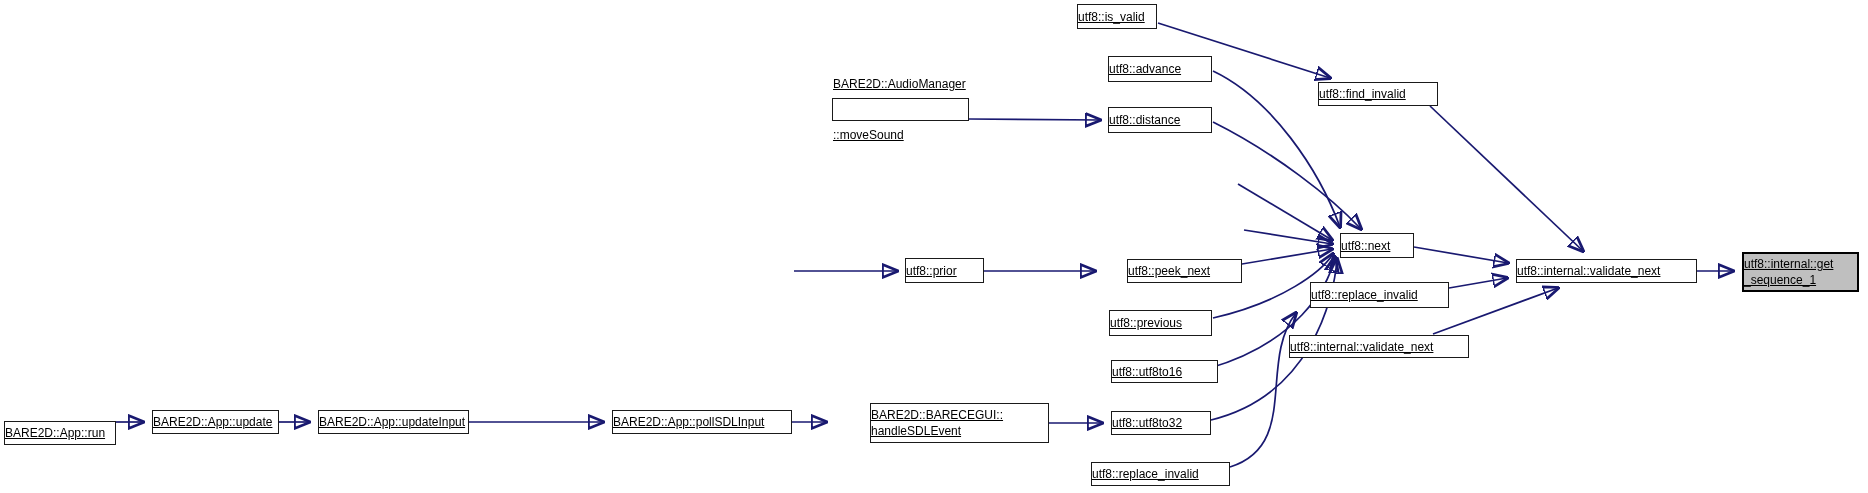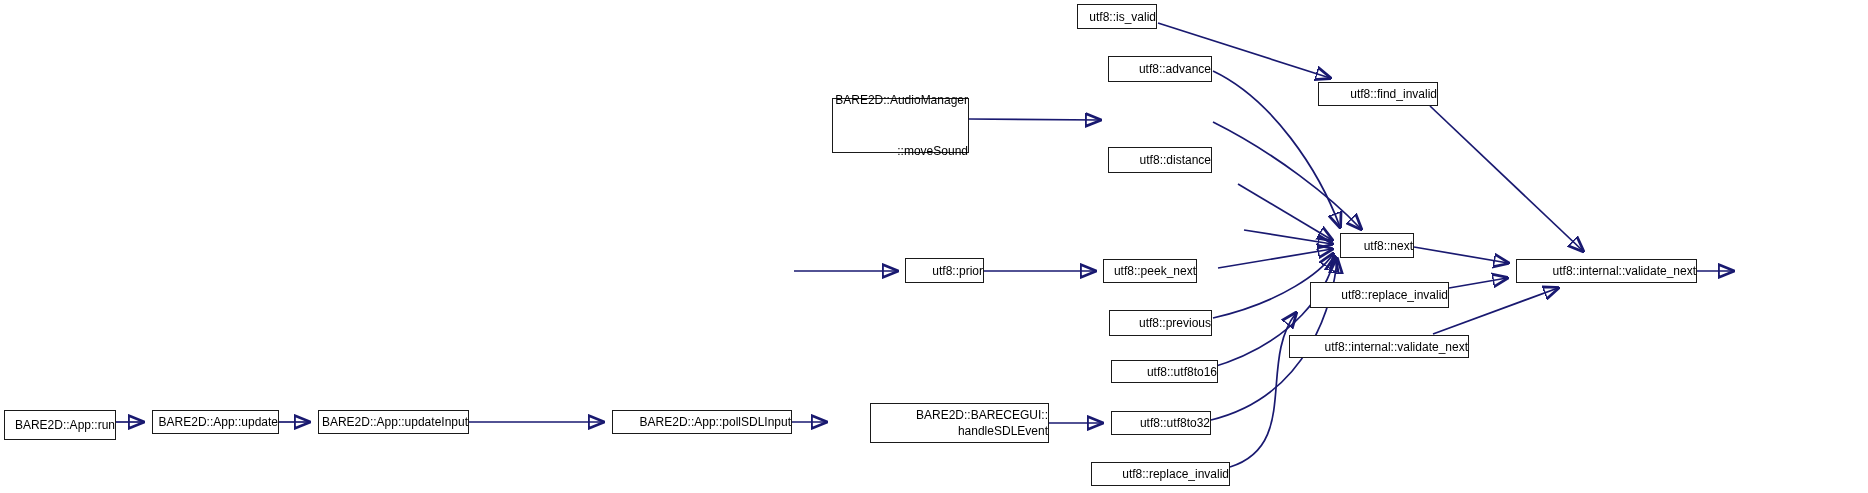--- a/index.html
+++ b/index.html
@@ -24,25 +24,26 @@
   .node {
     position: absolute;
     box-sizing: border-box;
     background: #ffffff;
     border: 1px solid #1a1a1a;
     color: #000000;
     font-size: 12px;
     line-height: 16px;
     display: flex;
     flex-direction: column;
-    align-items: flex-end;
+    align-items: flex-start;
     justify-content: center;
     text-align: center;
     white-space: nowrap;
     z-index: 2;
+    text-decoration: underline;
   }
   .node.hl {
     background: #bfbfbf;
     border: 2px solid #000000;
   }
 </style>
 </head>
 <body>
 
 <div class="canvas">
@@ -80,58 +81,62 @@
 
   <div class="node" style="left:1077px; top:4px;  width:80px;  height:25px;">
       <span>utf8::is_valid</span>
     </div>
   <div class="node" style="left:1108px; top:56px; width:104px; height:26px;">
       <span>utf8::advance</span>
     </div>
   <div class="node" style="left:1318px; top:82px; width:120px; height:24px;">
       <span>utf8::find_invalid</span>
     </div>
-  <div class="node" style="left:832px;  top:98px; width:137px; height:55px;gap:35px;">
+  <div class="node" style="left:832px;  top:98px; width:137px; height:23px;gap:35px;">
       <span>BARE2D::AudioManager</span>
       <span>::moveSound</span>
     </div>
-  <div class="node" style="left:1108px; top:107px; width:104px; height:26px;margin-top:40px;">
+  <div class="node" style="left:1108px; top:107px; width:104px; height:26px;">
       <span>utf8::distance</span>
     </div>
   <div class="node" style="left:905px;  top:258px; width:79px;  height:25px;">
       <span>utf8::prior</span>
     </div>
-  <div class="node" style="left:1103px; top:259px; width:94px; height:24px;">
+  <div class="node" style="left:1127px; top:259px; width:115px; height:24px;">
       <span>utf8::peek_next</span>
     </div>
   <div class="node" style="left:1340px; top:233px; width:74px;  height:25px;">
       <span>utf8::next</span>
     </div>
   <div class="node" style="left:1109px; top:310px; width:103px; height:26px;">
       <span>utf8::previous</span>
     </div>
   <div class="node" style="left:1111px; top:360px; width:107px;  height:23px;">
       <span>utf8::utf8to16</span>
     </div>
   <div class="node" style="left:1310px; top:282px; width:139px; height:26px;">
       <span>utf8::replace_invalid</span>
     </div>
   <div class="node" style="left:1516px; top:259px; width:181px; height:24px;">
       <span>utf8::internal::validate_next</span>
     </div>
   <div class="node" style="left:1289px; top:335px; width:180px; height:23px;">
       <span>utf8::internal::validate_next</span>
     </div>
+  <div class="node hl" style="left:1742px; top:252px; width:117px; height:40px;">
+      <span>utf8::internal::get</span>
+      <span>_sequence_1</span>
+    </div>
   <div class="node" style="left:1111px; top:411px; width:100px; height:24px;">
       <span>utf8::utf8to32</span>
     </div>
   <div class="node" style="left:1091px; top:462px; width:139px; height:24px;">
       <span>utf8::replace_invalid</span>
     </div>
-  <div class="node" style="left:4px;    top:410px; width:112px; height:30px;">
+  <div class="node" style="left:4px;    top:421px; width:112px; height:24px;">
       <span>BARE2D::App::run</span>
     </div>
   <div class="node" style="left:152px;  top:410px; width:127px; height:24px;">
       <span>BARE2D::App::update</span>
     </div>
   <div class="node" style="left:318px;  top:410px; width:151px; height:24px;">
       <span>BARE2D::App::updateInput</span>
     </div>
   <div class="node" style="left:612px;  top:410px; width:180px; height:24px;">
       <span>BARE2D::App::pollSDLInput</span>

